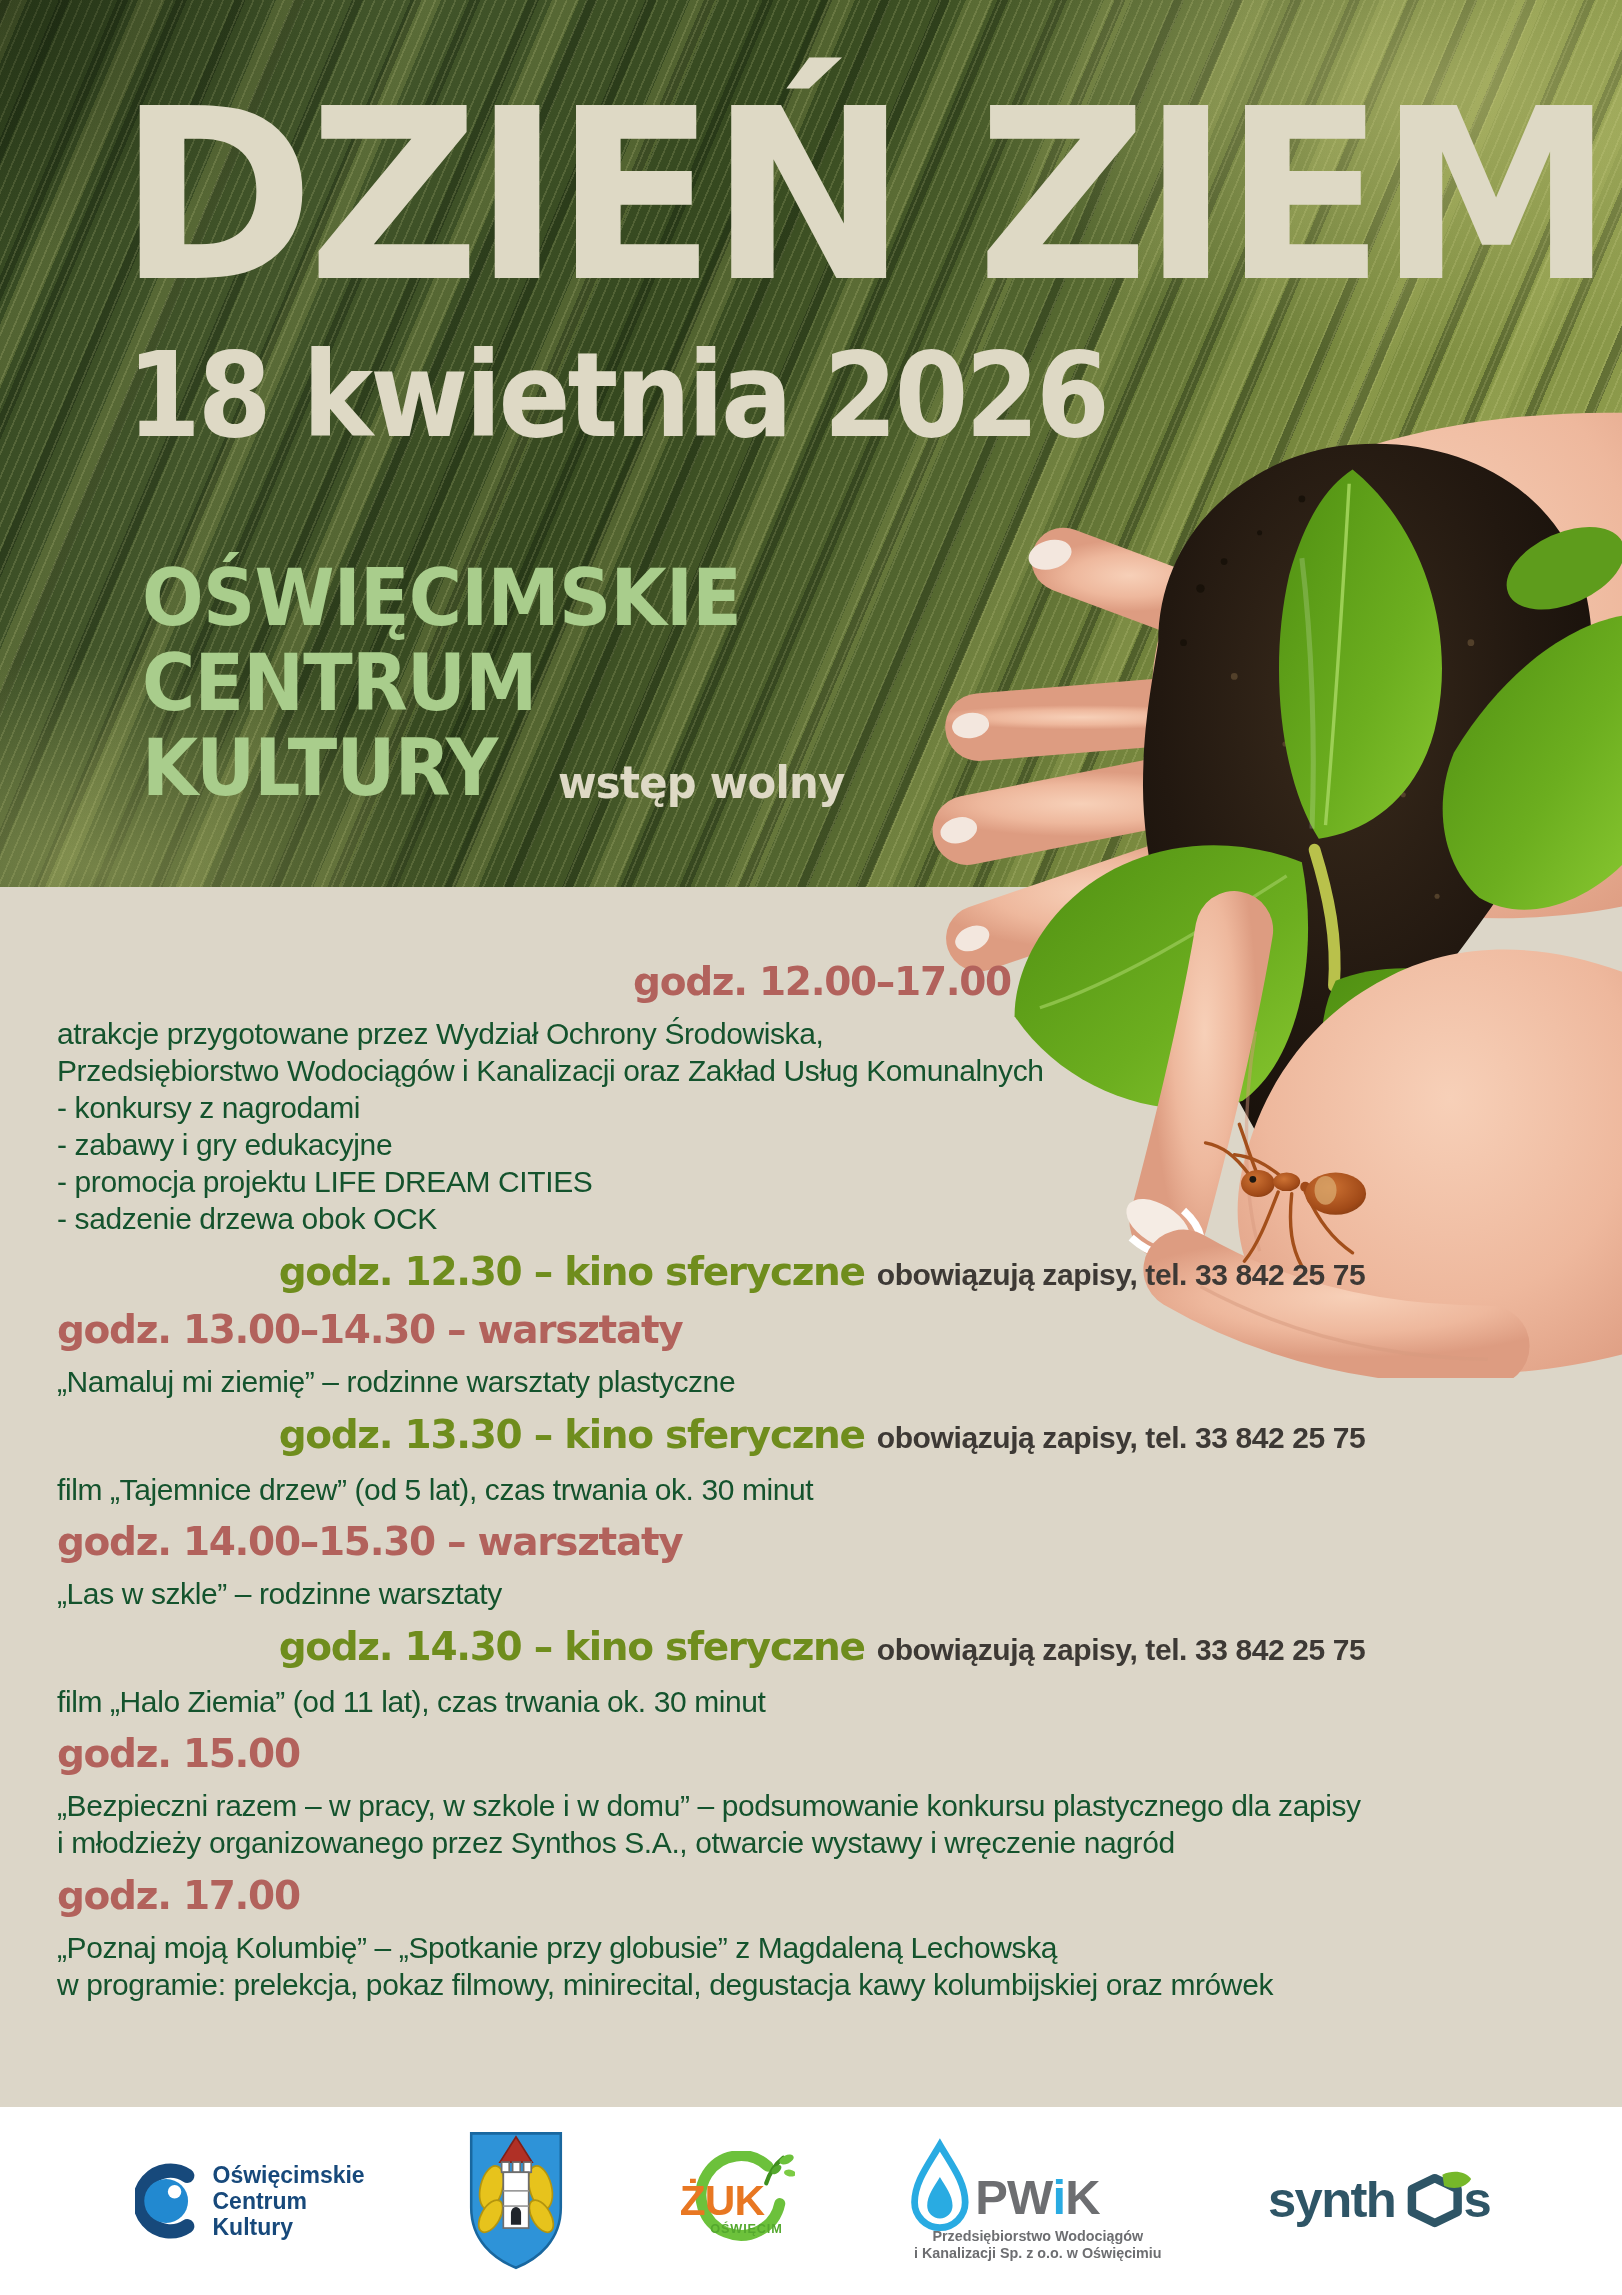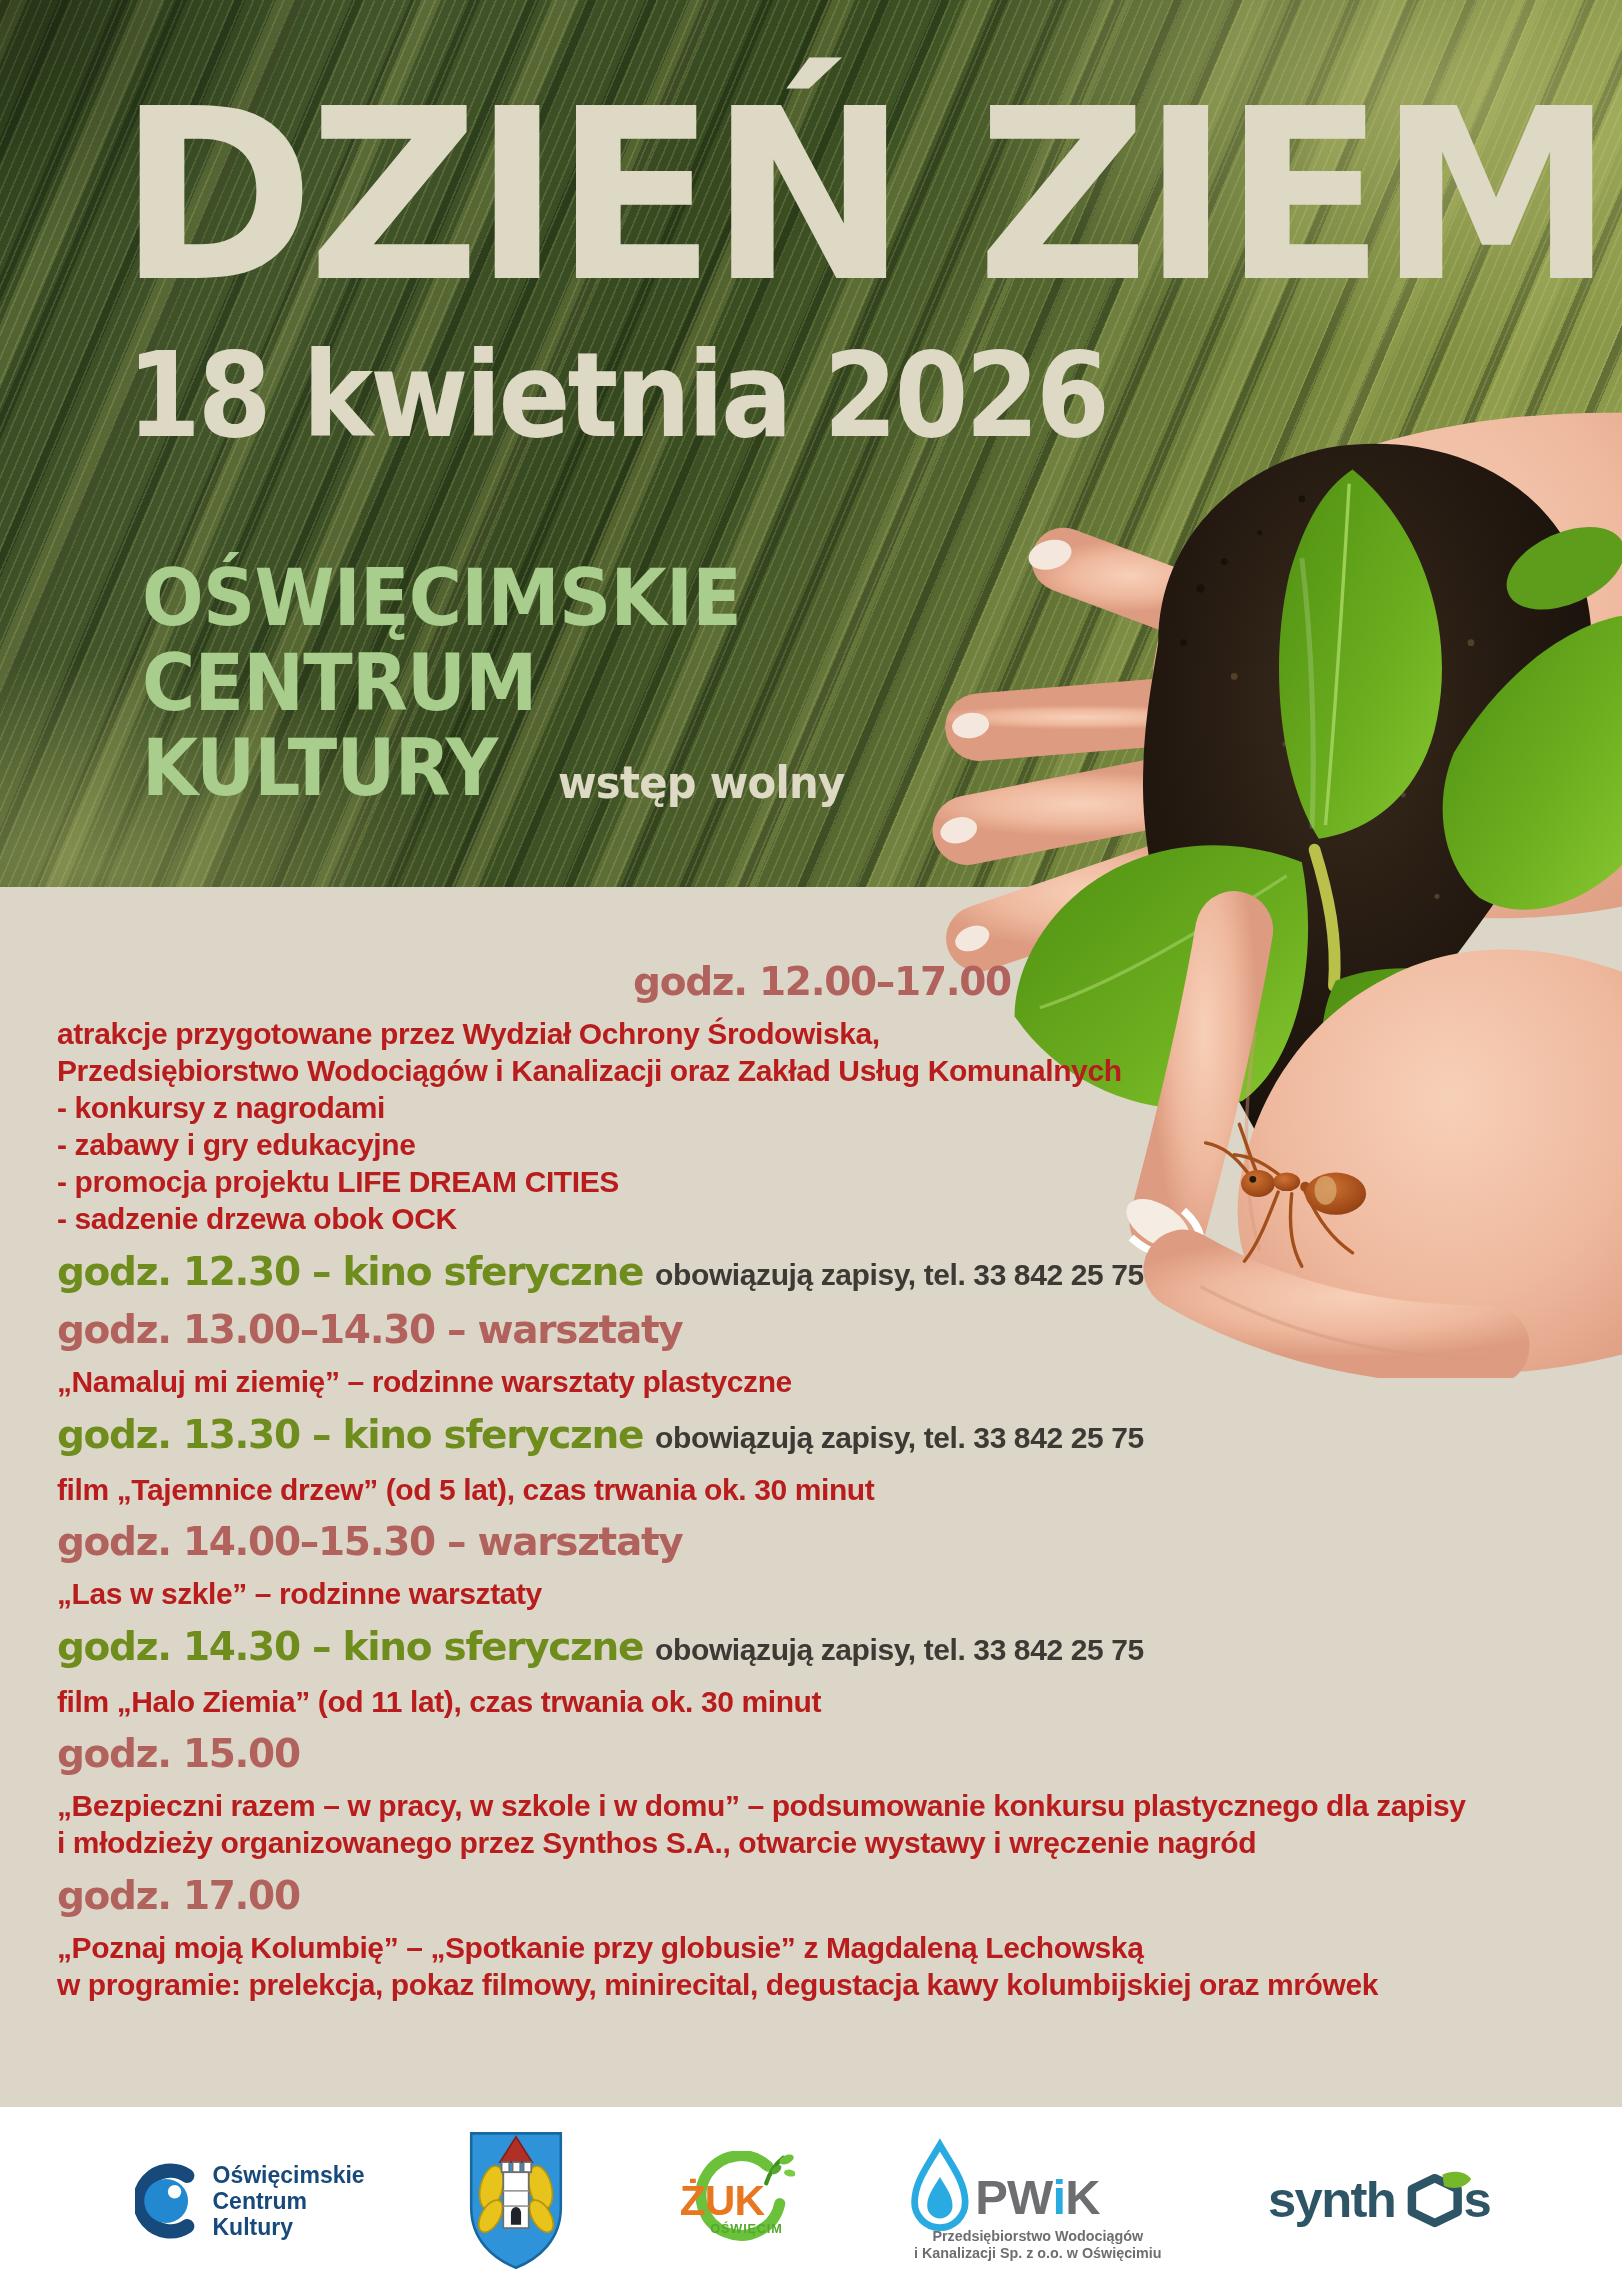--- a/index.html
+++ b/index.html
@@ -28,25 +28,25 @@
   .free{position:absolute;left:558px;top:761px;font-size:44px;line-height:1;
         letter-spacing:-0.8px;color:#ded9c5;white-space:nowrap;}
   .free .sx{transform:scaleX(.95);}
   
   .hero{position:absolute;left:761px;top:389px;width:862px;height:989px;}
   
   .schedule{position:absolute;left:57px;top:887px;width:1530px;padding-top:74px;}
   .sh{font-family:"DejaVu Sans",sans-serif;font-weight:bold;font-size:39px;line-height:42px;
       letter-spacing:-1.3px;margin:13.5px 0 12px;white-space:nowrap;}
   .sh:first-child{margin-top:0;text-align:center;}
-  .red{color:#b2625c;} .olive{color:#6f8d1d;}
+  .red{color:#b2625c;} .olive{color:#6f8d1d;text-align:center;}
   .tail{font-family:"Liberation Sans",sans-serif;font-weight:bold;font-size:30px;
         letter-spacing:-0.4px;color:#3d3935;margin-left:12px;}
-  .bl{font-family:"Liberation Sans",sans-serif;font-weight:bold;font-size:30px;line-height:37px;
-      letter-spacing:-0.4px;color:#b91c1c;white-space:nowrap;}
+  .bl{font-family:"Liberation Sans",sans-serif;font-weight:normal;font-size:30px;line-height:37px;
+      letter-spacing:-0.4px;color:#14532d;white-space:nowrap;}
   
   .footer{position:absolute;left:0;top:2107px;width:1623px;height:188px;background:#ffffff;
           display:flex;align-items:center;justify-content:space-between;
           padding:0 101px 0 135px;box-sizing:border-box;}
   .lg{display:flex;align-items:center;}
   .ock-t{margin-left:13.5px;font-weight:bold;font-size:23px;line-height:26px;color:#17497b;}
   svg text{font-family:"Liberation Sans",sans-serif;}
 </style>
 </head>
 <body>

